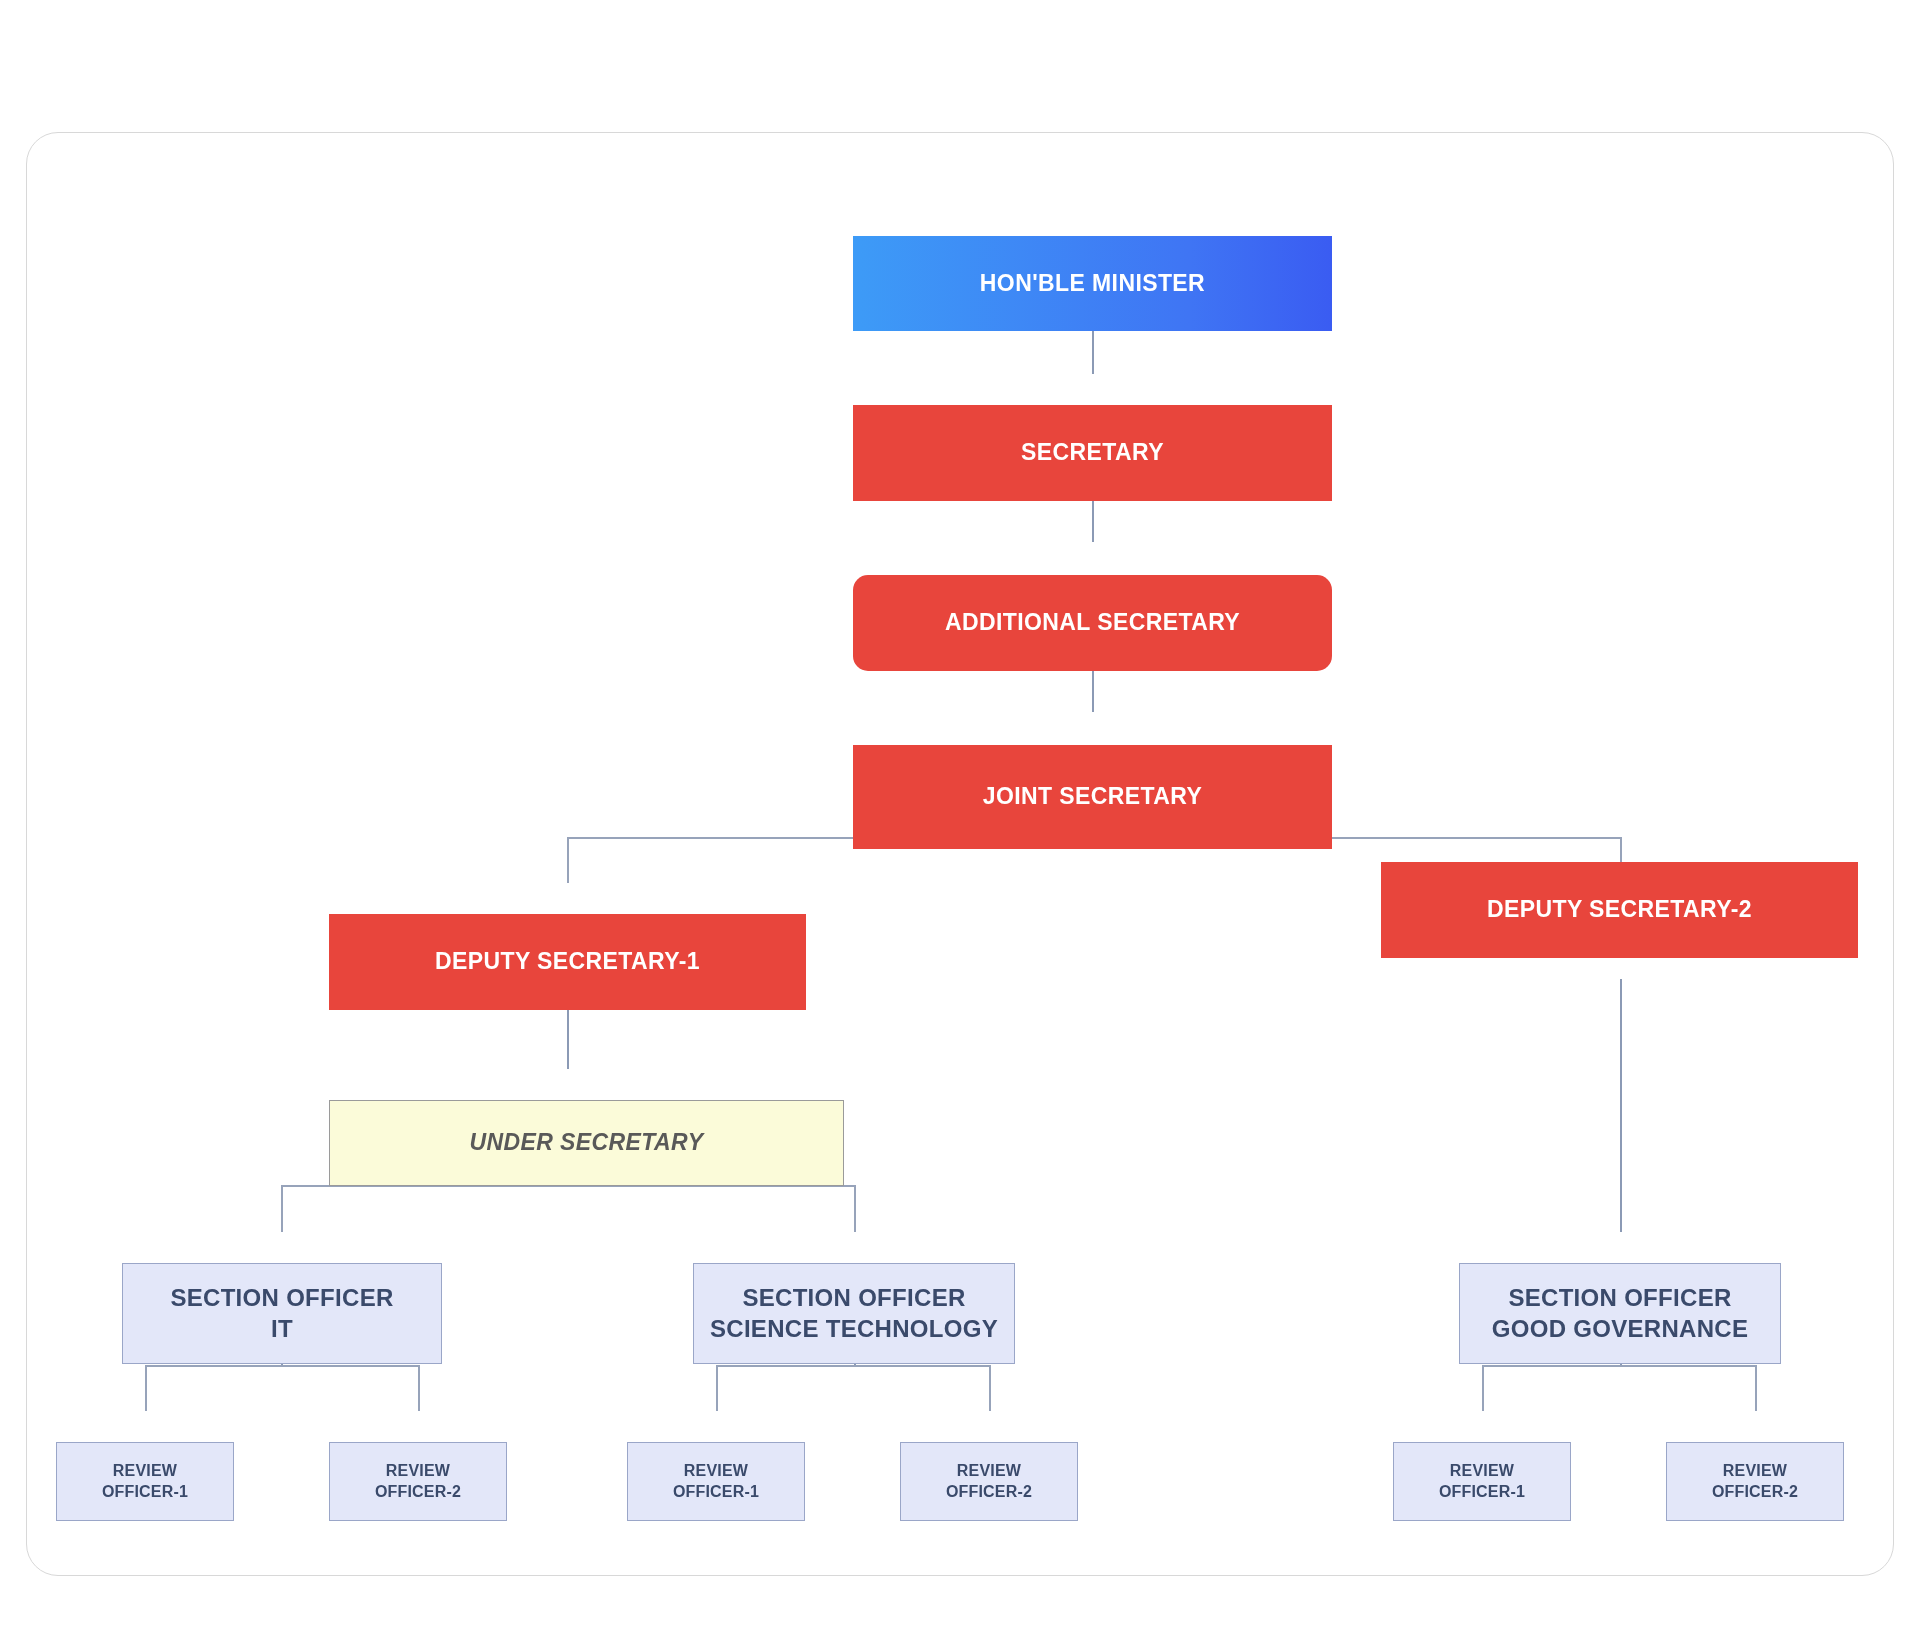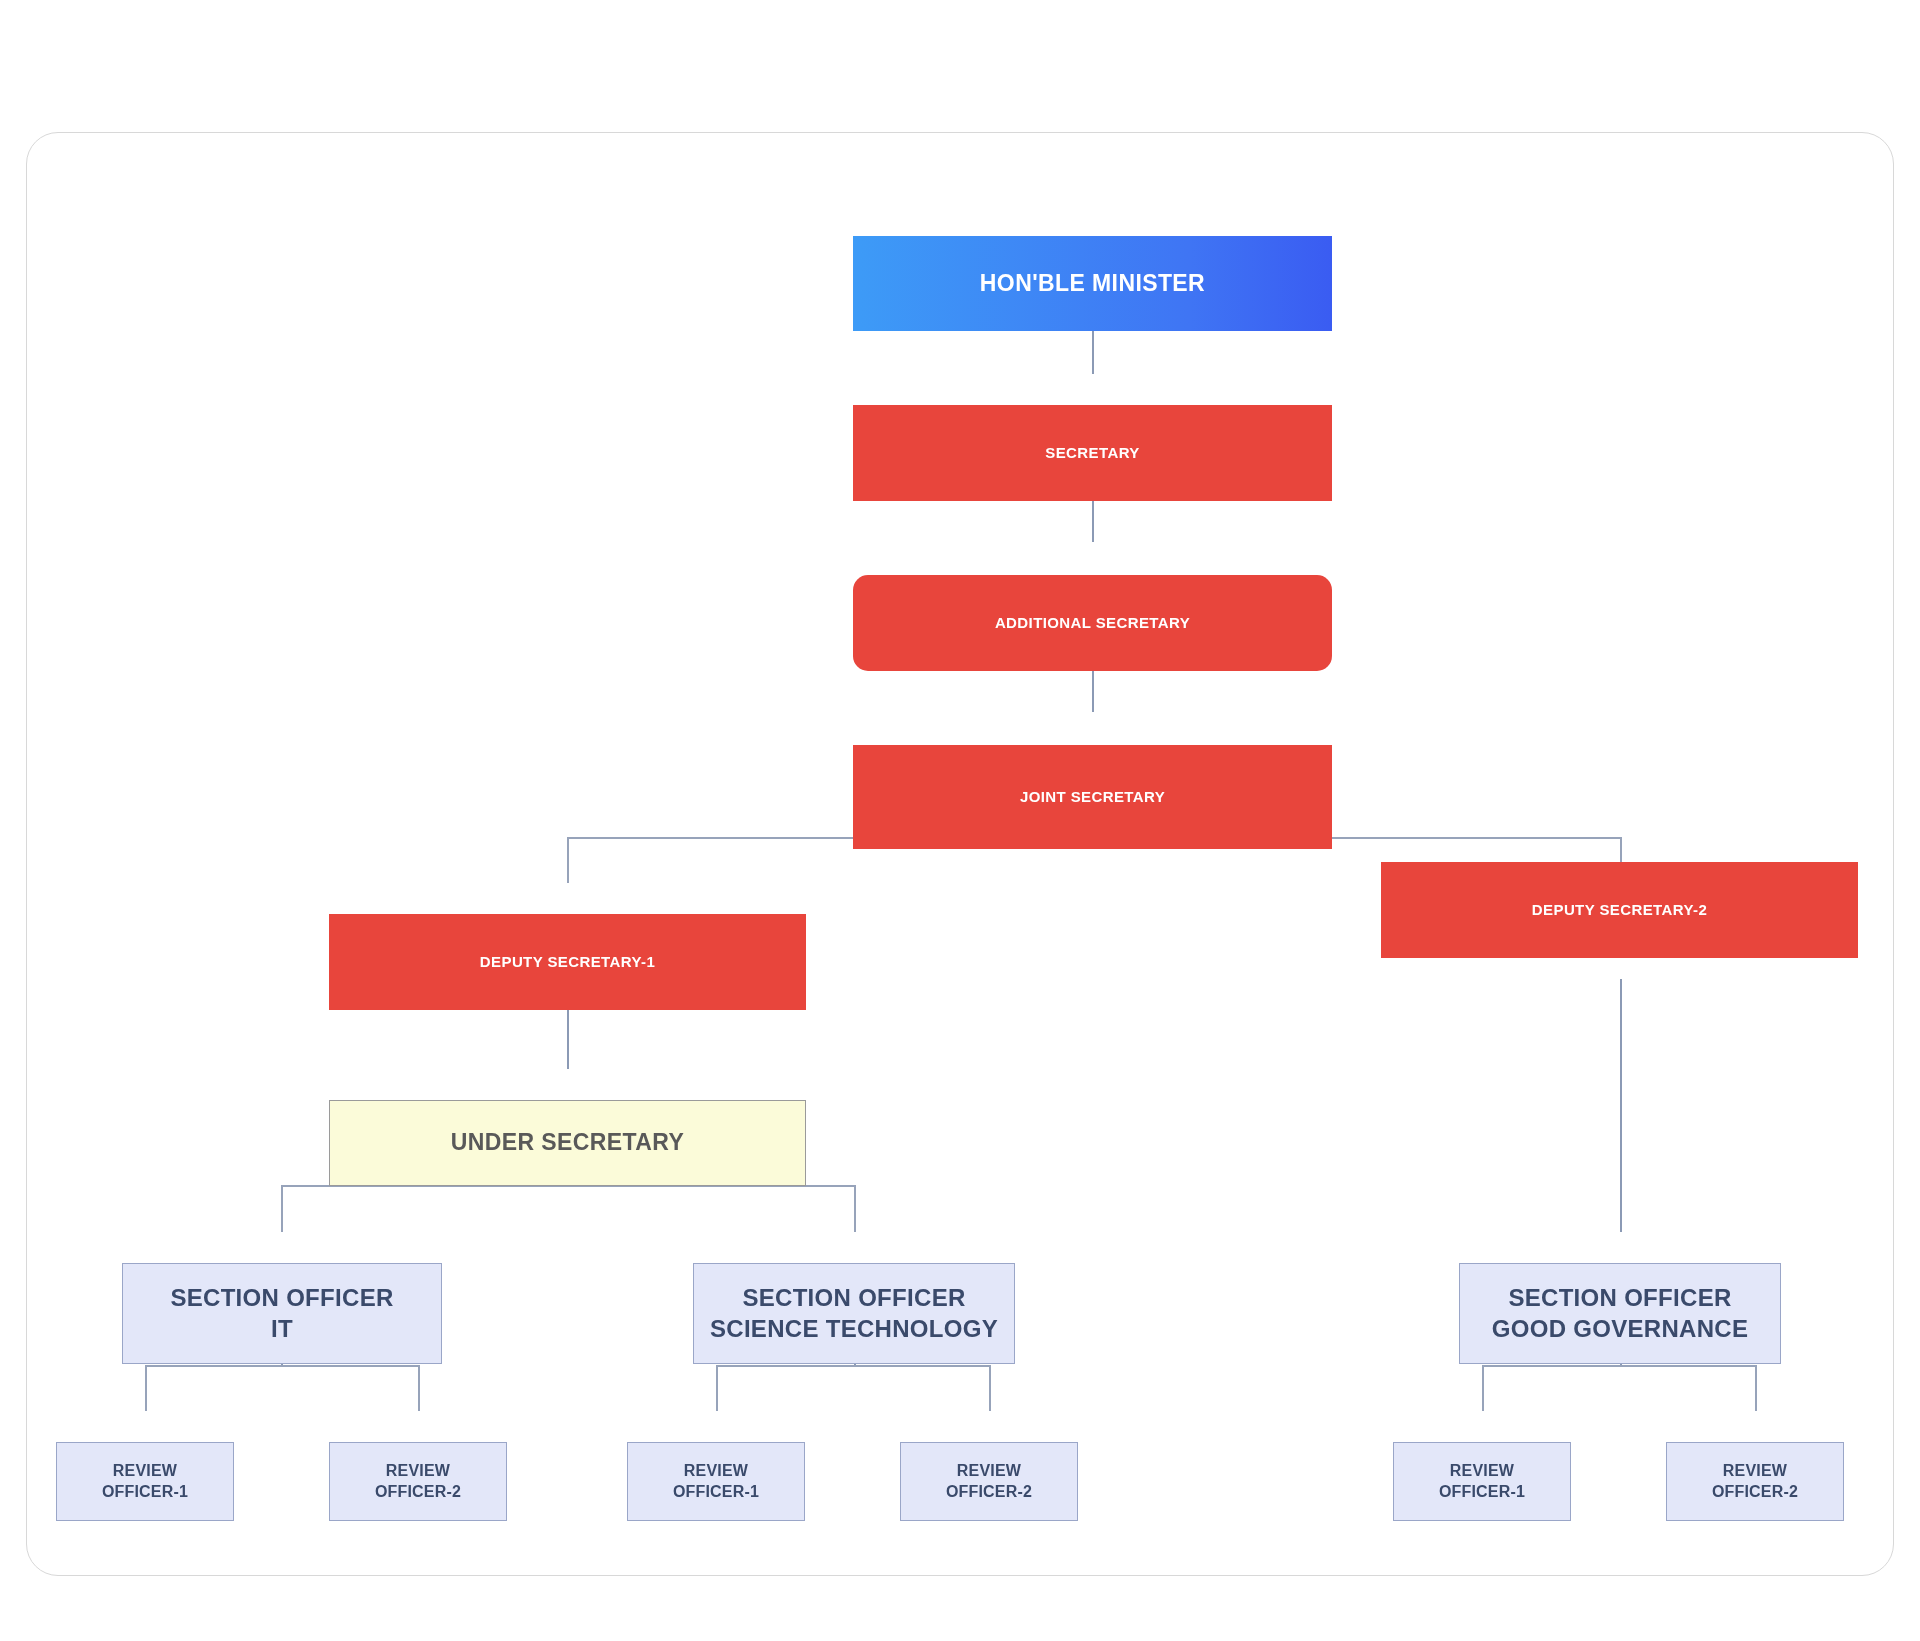--- a/index.html
+++ b/index.html
@@ -39,21 +39,21 @@
   }
 
   .node .label { display: block; width: 100%; padding: 0 8px; }
 
   
   .node.exec {
     background: #e8453c;
     color: #ffffff;
     font-weight: bold;
     letter-spacing: 0.4px;
-    font-size: 15px;
+    font-size: 23px;
   }
 
   
   .node.minister {
     background: linear-gradient(90deg, #3d9bf7 0%, #3f75f4 70%, #3a5cf2 100%);
     color: #ffffff;
     font-weight: bold;
     letter-spacing: 0.4px;
     font-size: 23px;
   }
@@ -161,21 +161,21 @@
   </div>
 
   <div class="node exec" style="left:329px; top:883px; width:477px; height:96px;">
     <span class="label">DEPUTY SECRETARY-1</span>
   </div>
 
   <div class="node exec" style="left:1381px; top:831px; width:477px; height:96px;">
     <span class="label">DEPUTY SECRETARY-2</span>
   </div>
 
-  <div class="node under" style="left:329px; top:1069px; width:477px; height:86px;">
+  <div class="node under" style="left:329px; top:1069px; width:515px; height:86px;font-style:italic;">
     <span class="label">UNDER SECRETARY</span>
   </div>
 
   <div class="node section" style="left:122px; top:1232px; width:320px; height:101px;">
     <span class="label">
       <span>SECTION OFFICER</span><br>
       <span>IT</span>
     </span>
   </div>
 

